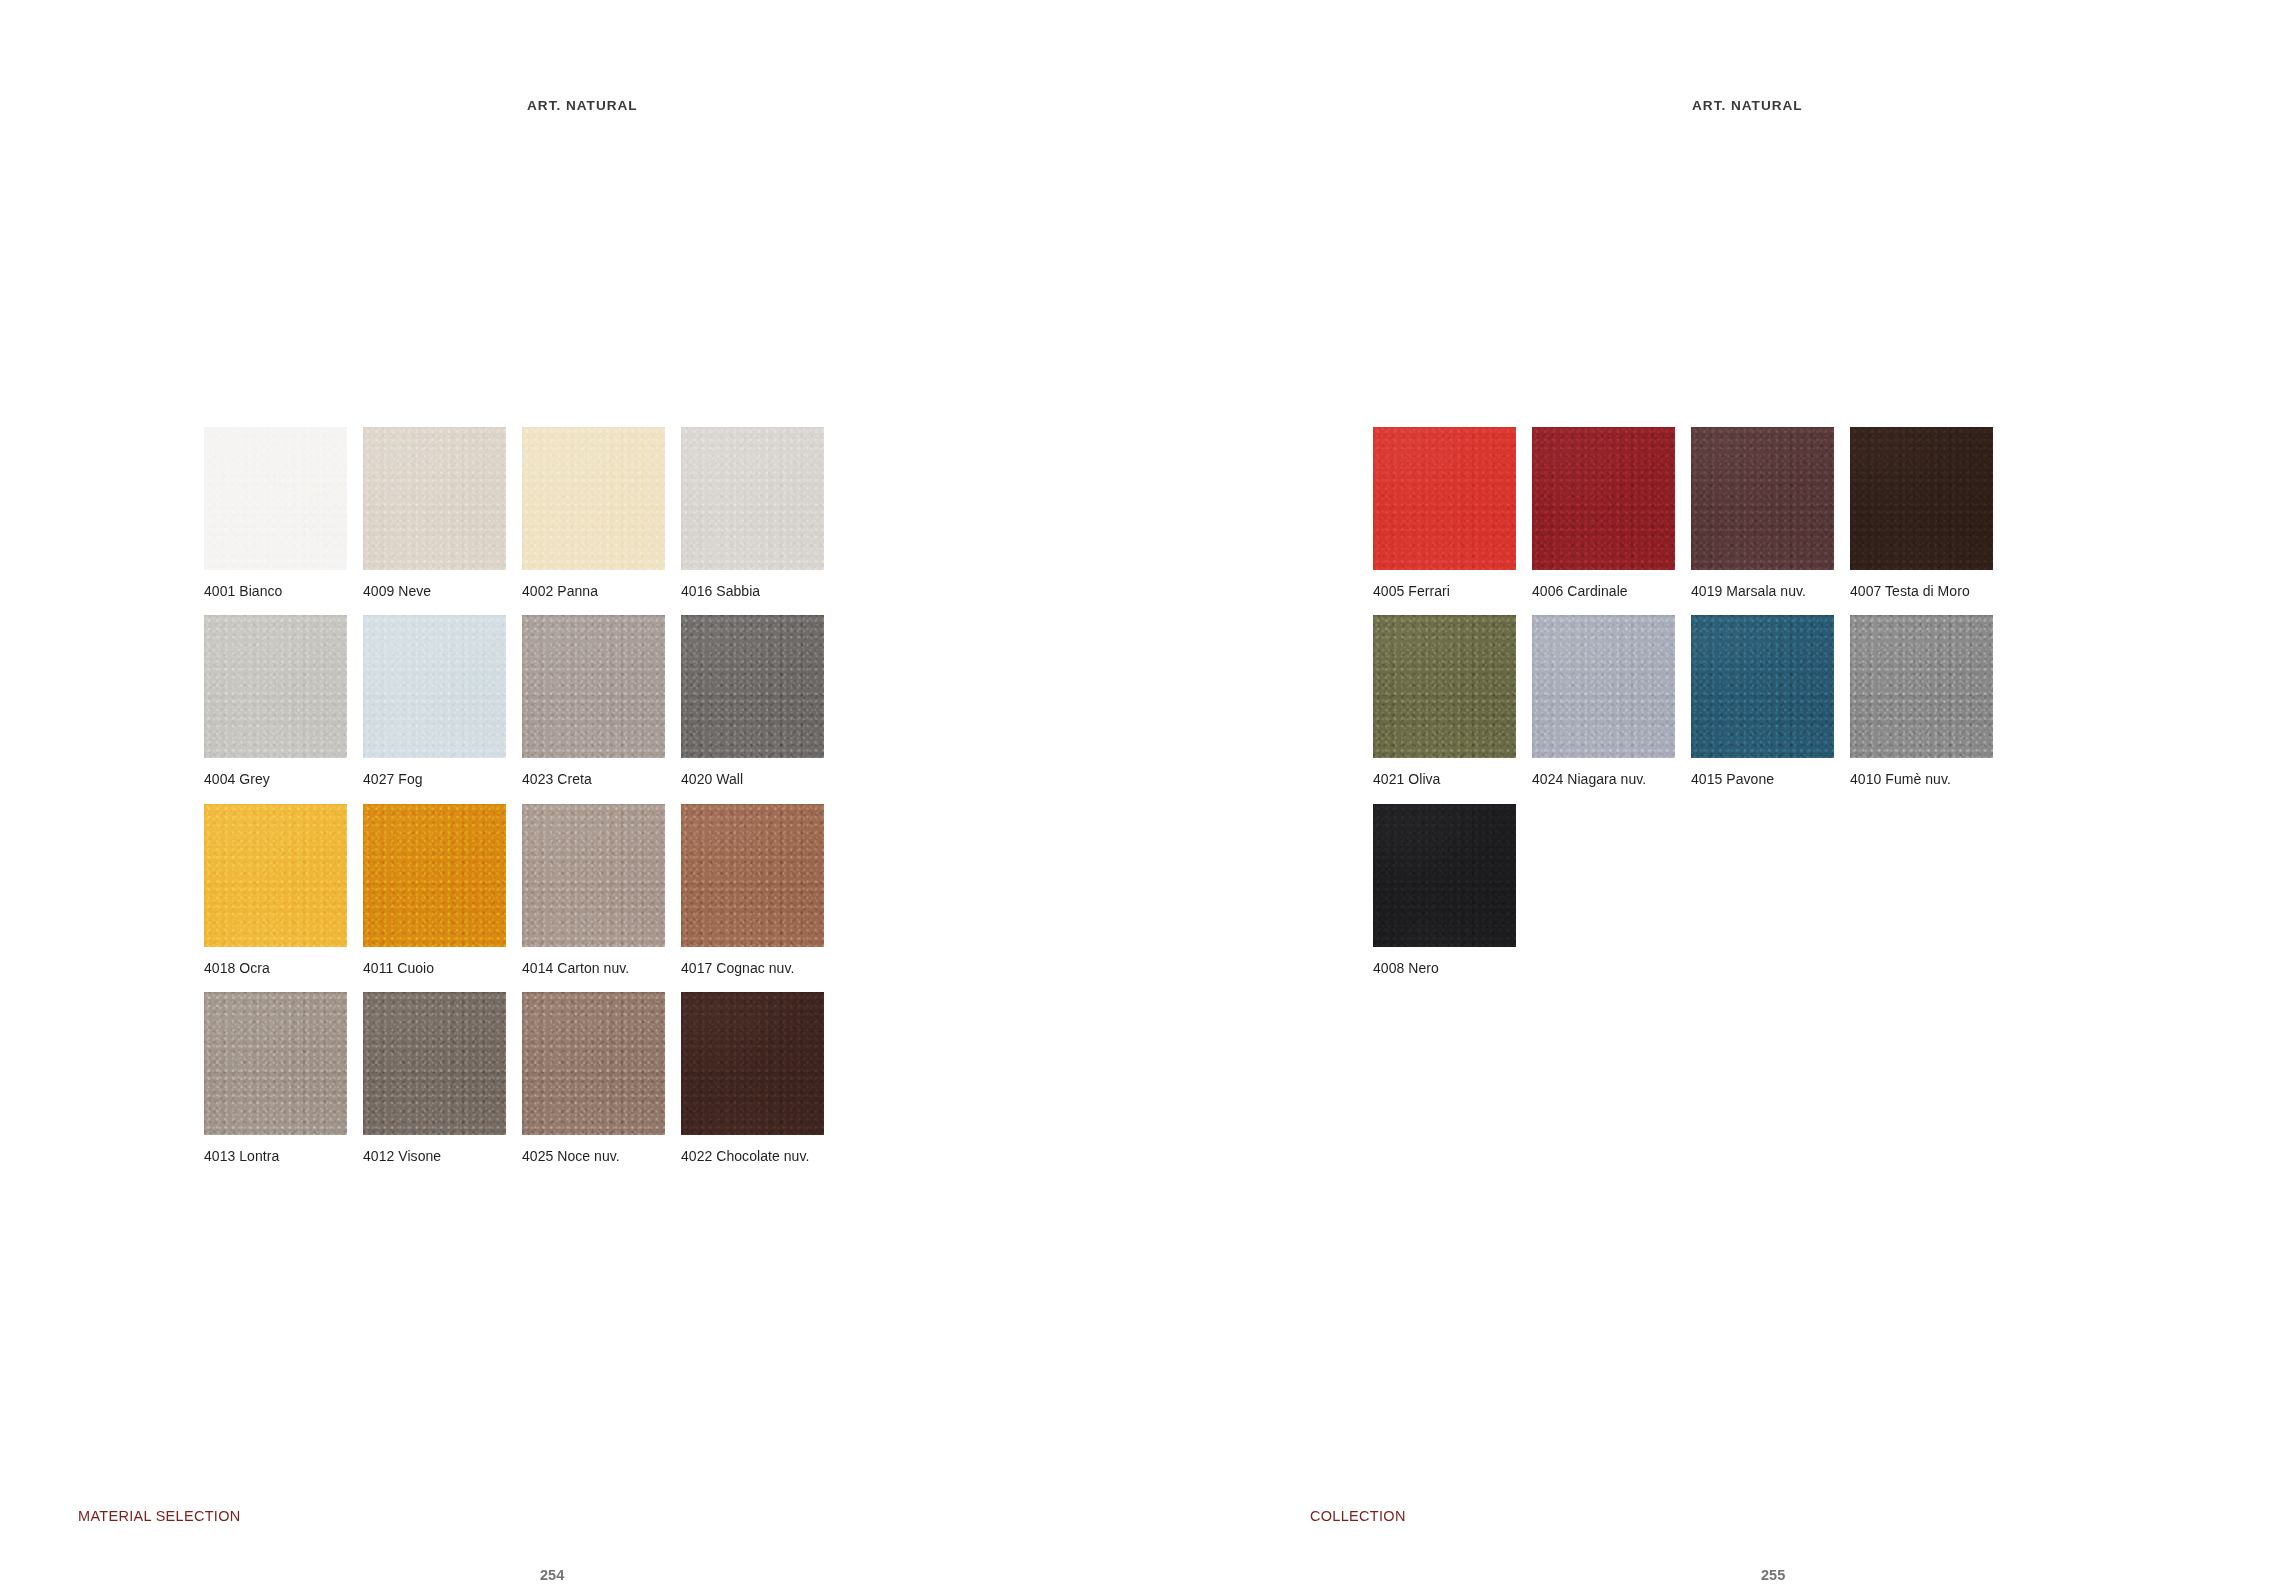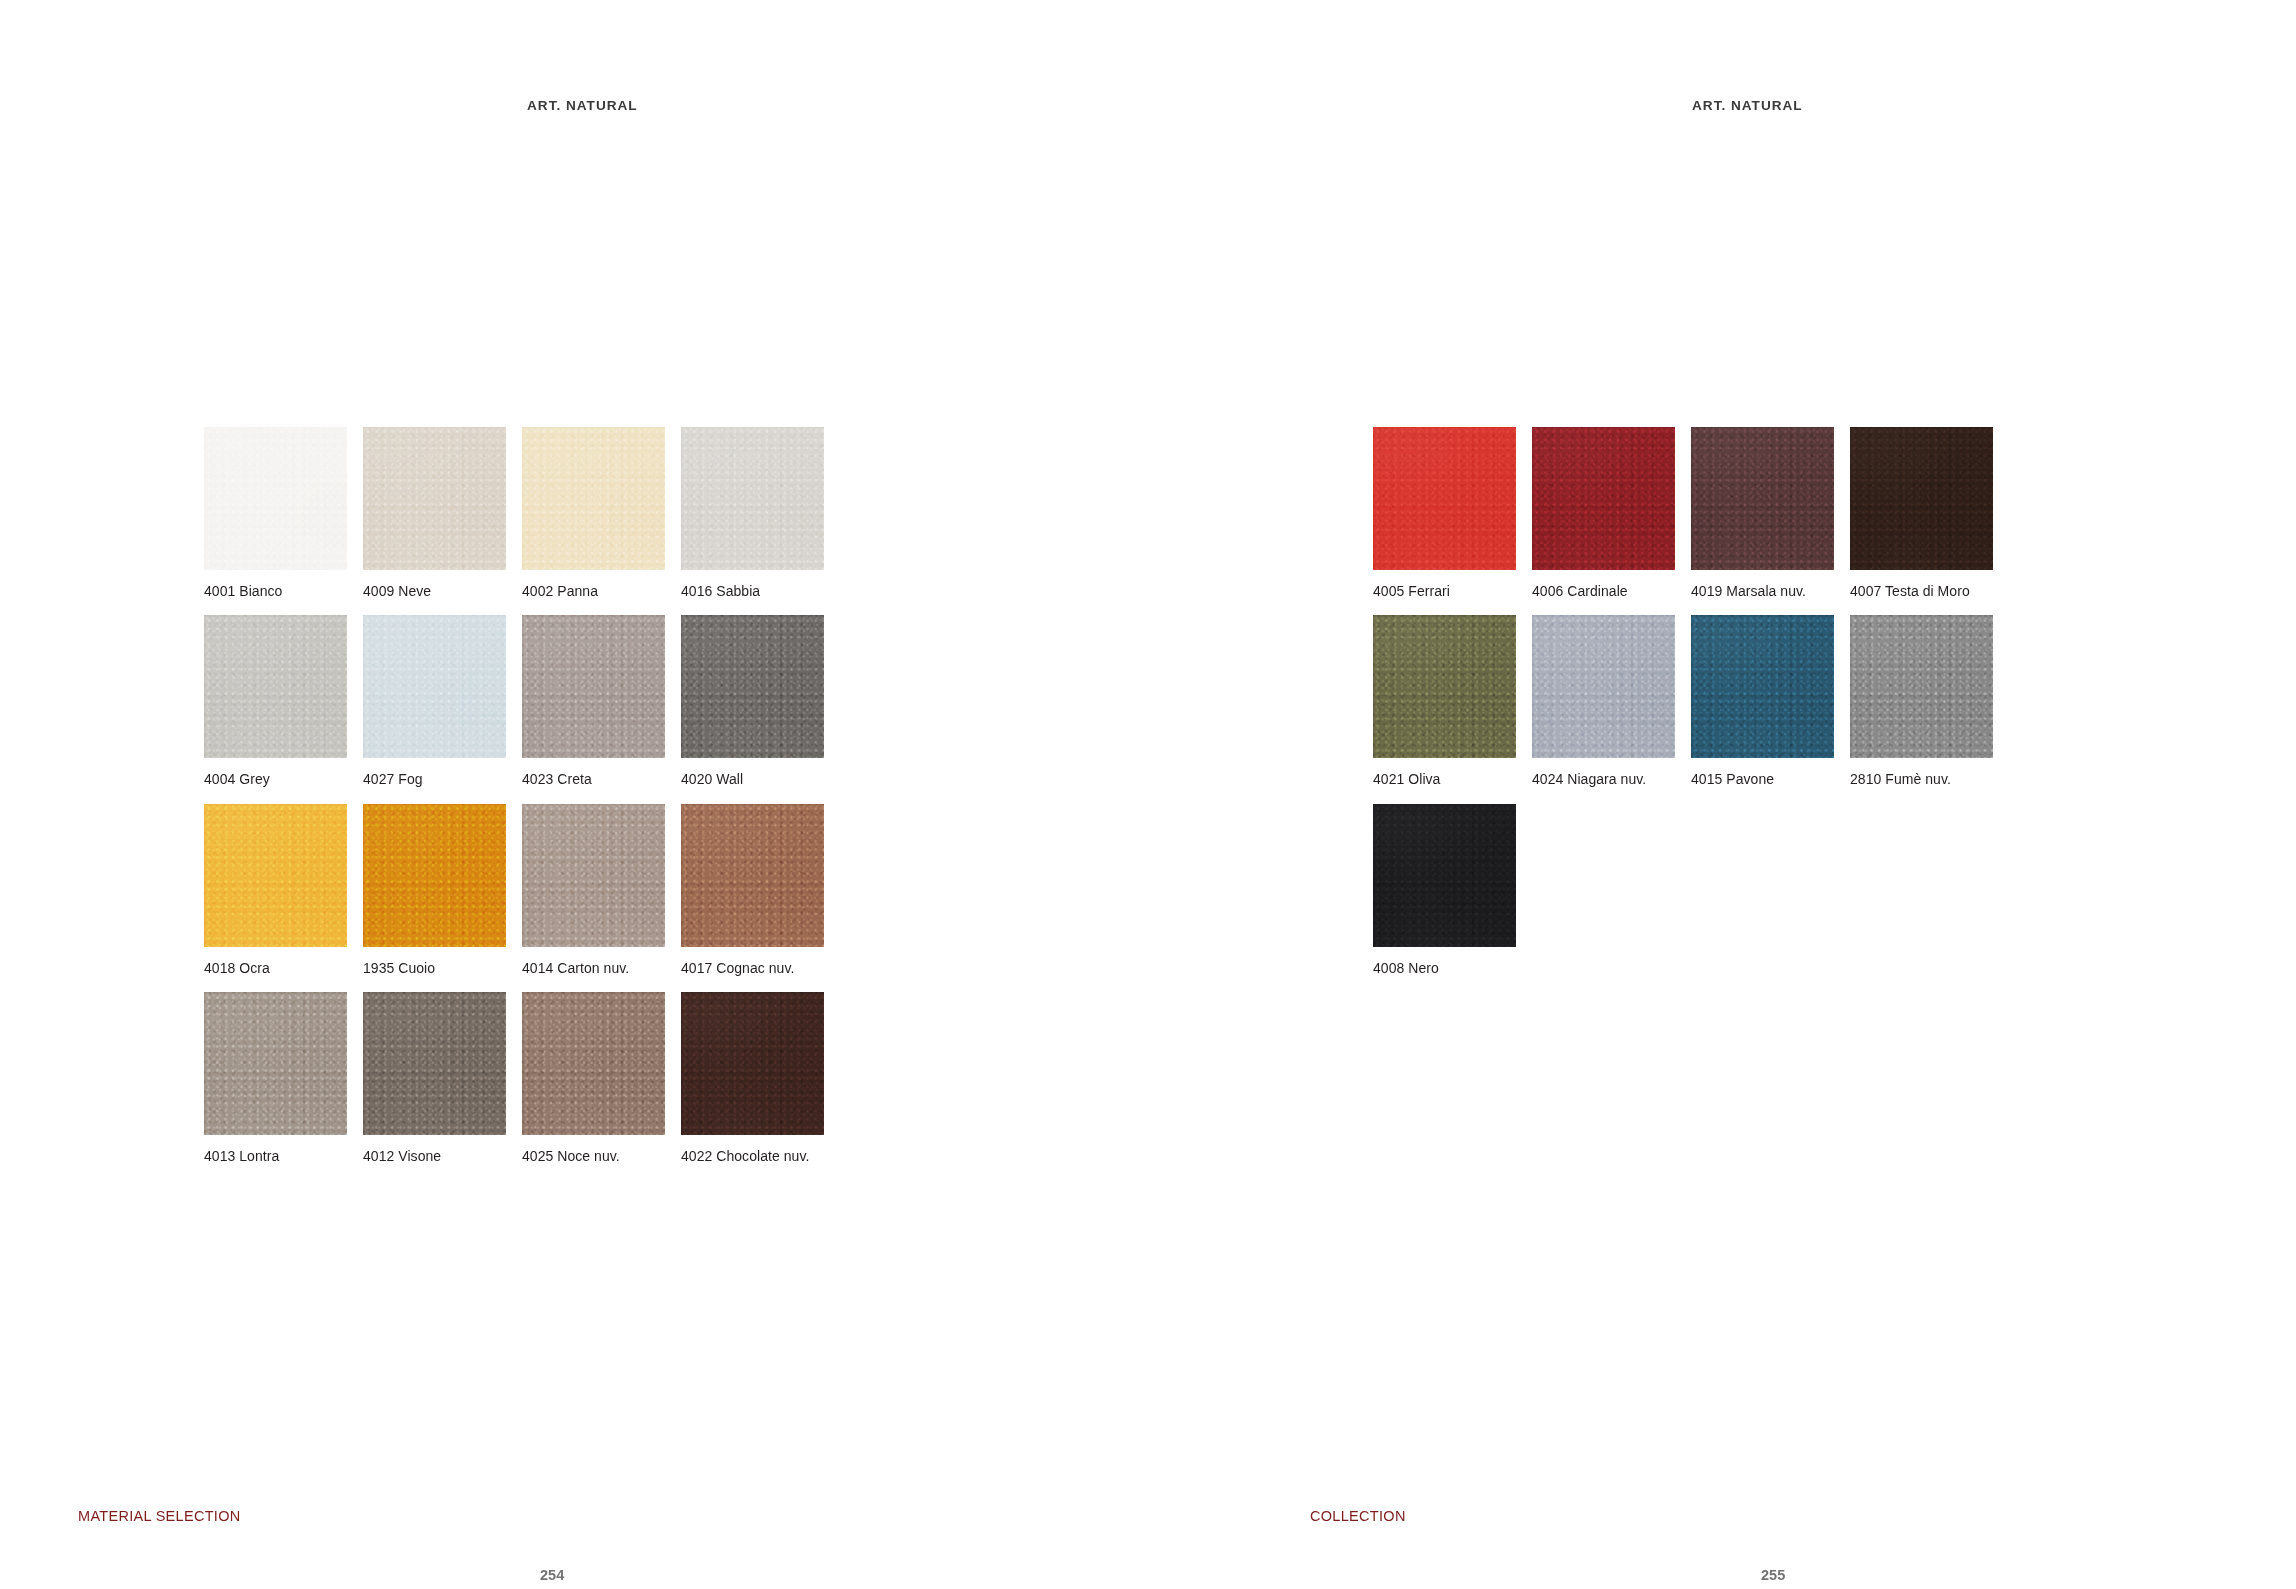--- a/index.html
+++ b/index.html
@@ -174,21 +174,21 @@
         <div class="swatch-cell">
           <div class="swatch" style="background-color: rgb(110, 107, 104);"></div>
           <div class="swatch-label">4020 Wall</div>
         </div>
         <div class="swatch-cell">
           <div class="swatch" style="background-color: rgb(240, 185, 60);"></div>
           <div class="swatch-label">4018 Ocra</div>
         </div>
         <div class="swatch-cell">
           <div class="swatch" style="background-color: rgb(217, 138, 19);"></div>
-          <div class="swatch-label">1935 Cuoio</div>
+          <div class="swatch-label">4011 Cuoio</div>
         </div>
         <div class="swatch-cell">
           <div class="swatch" style="background-color: rgb(169, 153, 143);"></div>
           <div class="swatch-label">4014 Carton nuv.</div>
         </div>
         <div class="swatch-cell">
           <div class="swatch" style="background-color: rgb(157, 106, 82);"></div>
           <div class="swatch-label">4017 Cognac nuv.</div>
         </div>
         <div class="swatch-cell">
@@ -242,21 +242,21 @@
         <div class="swatch-cell">
           <div class="swatch" style="background-color: rgb(169, 174, 186);"></div>
           <div class="swatch-label">4024 Niagara nuv.</div>
         </div>
         <div class="swatch-cell">
           <div class="swatch" style="background-color: rgb(42, 90, 114);"></div>
           <div class="swatch-label">4015 Pavone</div>
         </div>
         <div class="swatch-cell">
           <div class="swatch" style="background-color: rgb(138, 138, 138);"></div>
-          <div class="swatch-label">2810 Fumè nuv.</div>
+          <div class="swatch-label">4010 Fumè nuv.</div>
         </div>
         <div class="swatch-cell">
           <div class="swatch" style="background-color: rgb(29, 29, 31);"></div>
           <div class="swatch-label">4008 Nero</div>
         </div>
       </div>
 
     <div class="footer-label">COLLECTION</div>
 
     <div class="folio">255</div>

